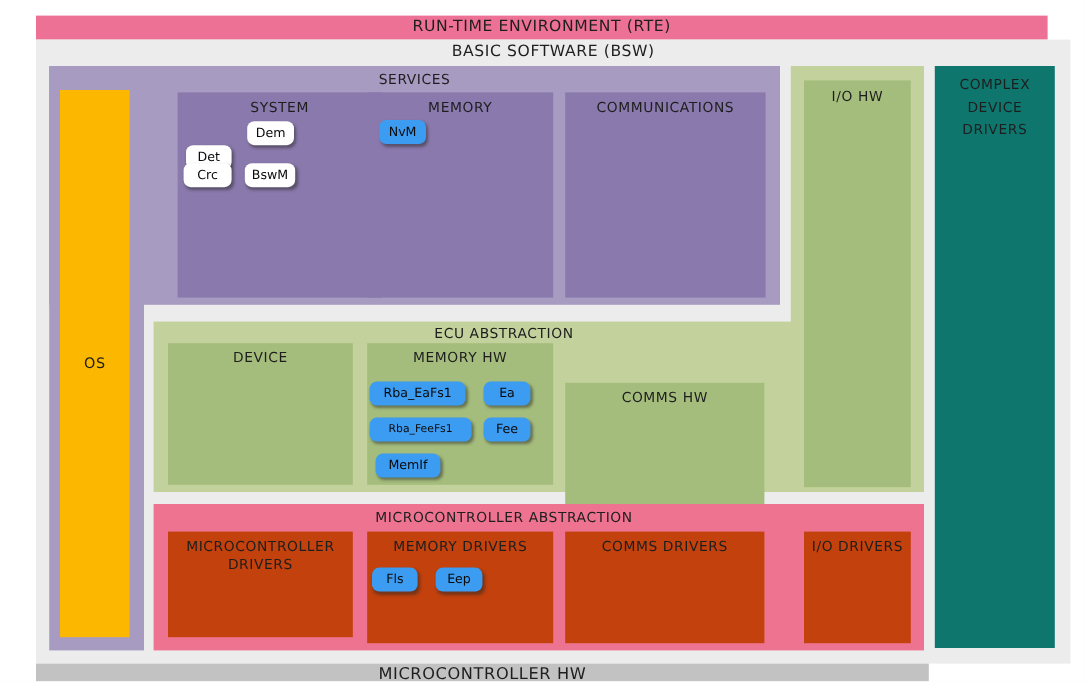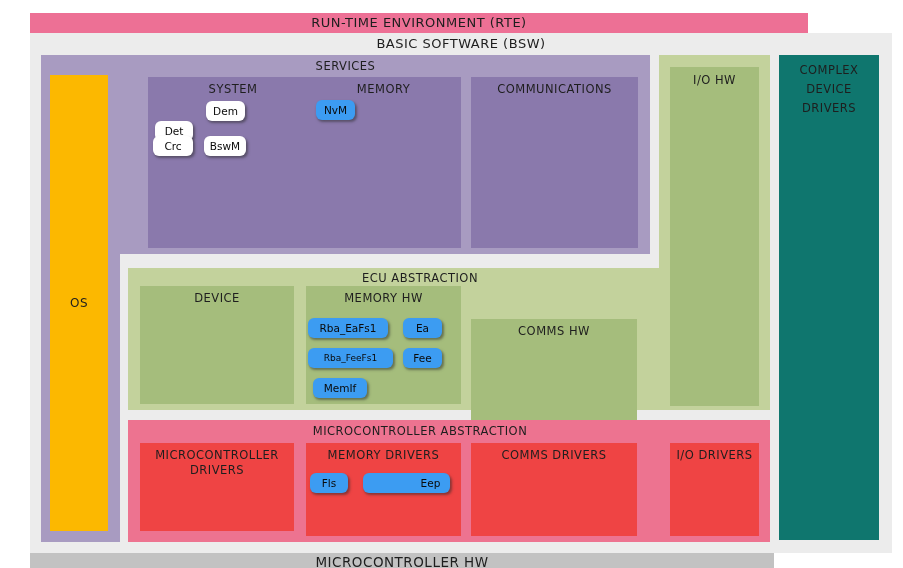--- a/index.html
+++ b/index.html
@@ -13,39 +13,39 @@
   .sec-lbl{font-size:11.5px;}
   .blk-lbl{font-size:11.5px;line-height:15px;padding-top:5px;}
   .rte{background:#ed7095;}
   .bsw-bg{background:#ececec;}
   .purple-light{background:#a89bc1;}
   .purple-dark{background:#8a79ac;}
   .orange{background:#fcb800;}
   .green-light{background:#c3d29c;}
   .green-dark{background:#a5bd7c;}
   .pink-light{background:#ed7390;}
-  .pink-dark{background:#ef4444;}
+  .pink-dark{background:#c2410c;}
   .cdd-blue{background:#0f766e;}
   .gray-bar{background:#c2c2c2;overflow:hidden;}
   .chip{
     position:absolute;height:20px;line-height:20px;text-align:center;
     font-size:10.5px;color:#0a0a0a;border-radius:6px;
     box-shadow:1.5px 2px 2.5px rgba(40,40,40,.5);
   }
   .chip.white{background:#ffffff;}
   .chip.blue{background:#3c9cf2;}
   .chip.small{font-size:9px;}
   .vcenter{display:flex;align-items:center;justify-content:center;}
 </style>
 </head>
 <body>
 
 <div class="canvas">
 
-  <div class="abs rte lbl title-lbl" style="left:30px;top:13px;width:778px;height:20px;line-height:20px;">RUN-TIME ENVIRONMENT (RTE)</div>
+  <div class="abs rte lbl title-lbl" style="left:30px;top:13px;width:843px;height:20px;line-height:20px;">RUN-TIME ENVIRONMENT (RTE)</div>
 
   <div class="abs bsw-bg" style="left:30px;top:33px;width:862px;height:520px;"></div>
   <div class="abs lbl title-lbl" style="left:30px;top:36px;width:862px;">BASIC SOFTWARE (BSW)</div>
 
   <div class="abs purple-light" style="left:41px;top:55px;width:79px;height:487px;"></div>
   <div class="abs purple-light" style="left:41px;top:55px;width:609px;height:199px;"></div>
   <div class="abs lbl sec-lbl" style="left:41px;top:59px;width:609px;">SERVICES</div>
 
   <div class="abs orange vcenter" style="left:50px;top:75px;width:58px;height:456px;">
     <span class="lbl" style="font-size:12px;">OS</span>
@@ -79,19 +79,19 @@
 
   <div class="abs pink-light" style="left:128px;top:420px;width:642px;height:122px;"></div>
   <div class="abs lbl sec-lbl" style="left:128px;top:424px;width:584px;">MICROCONTROLLER ABSTRACTION</div>
 
   <div class="abs pink-dark lbl blk-lbl" style="left:140px;top:443px;width:154px;height:88px;box-sizing:border-box;padding-left:2px;padding-right:2px;">MICROCONTROLLER DRIVERS</div>
   <div class="abs pink-dark lbl blk-lbl" style="left:306px;top:443px;width:155px;height:88px;">MEMORY DRIVERS</div>
   <div class="abs pink-dark lbl blk-lbl" style="left:471px;top:443px;width:166px;height:88px;">COMMS DRIVERS</div>
   <div class="abs pink-dark lbl blk-lbl" style="left:670px;top:443px;width:89px;height:88px;">I/O DRIVERS</div>
 
   <div class="chip blue" style="left:310px;top:473px;width:38px;">Fls</div>
-  <div class="chip blue" style="left:363px;top:473px;width:39px;padding-left:48px;">Eep</div>
+  <div class="chip blue" style="left:363px;top:473px;width:39px;">Eep</div>
 
   <div class="abs cdd-blue lbl" style="left:779px;top:55px;width:100px;height:485px;font-size:11.5px;line-height:19px;padding-top:6px;box-sizing:border-box;">COMPLEX DEVICE DRIVERS</div>
 
   <div class="abs gray-bar lbl" style="left:30px;top:553px;width:744px;height:15px;font-size:13.5px;line-height:18px;">MICROCONTROLLER HW</div>
 
 </div>
 
 </body></html>

